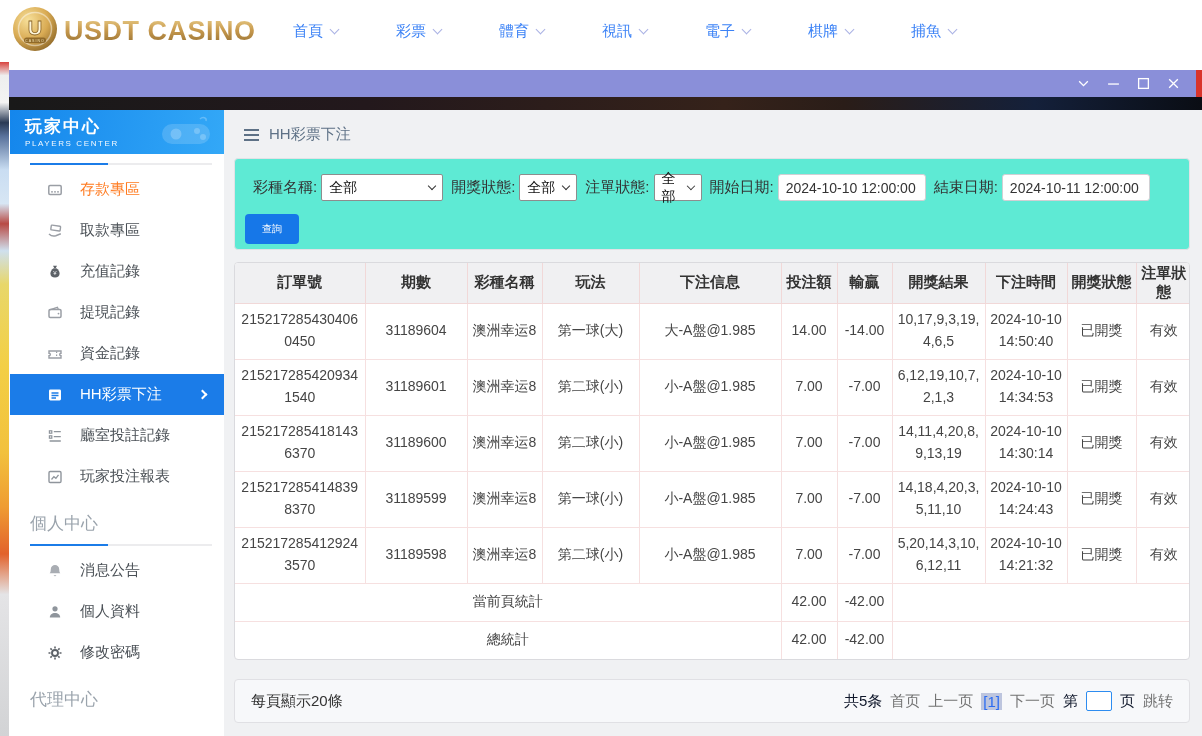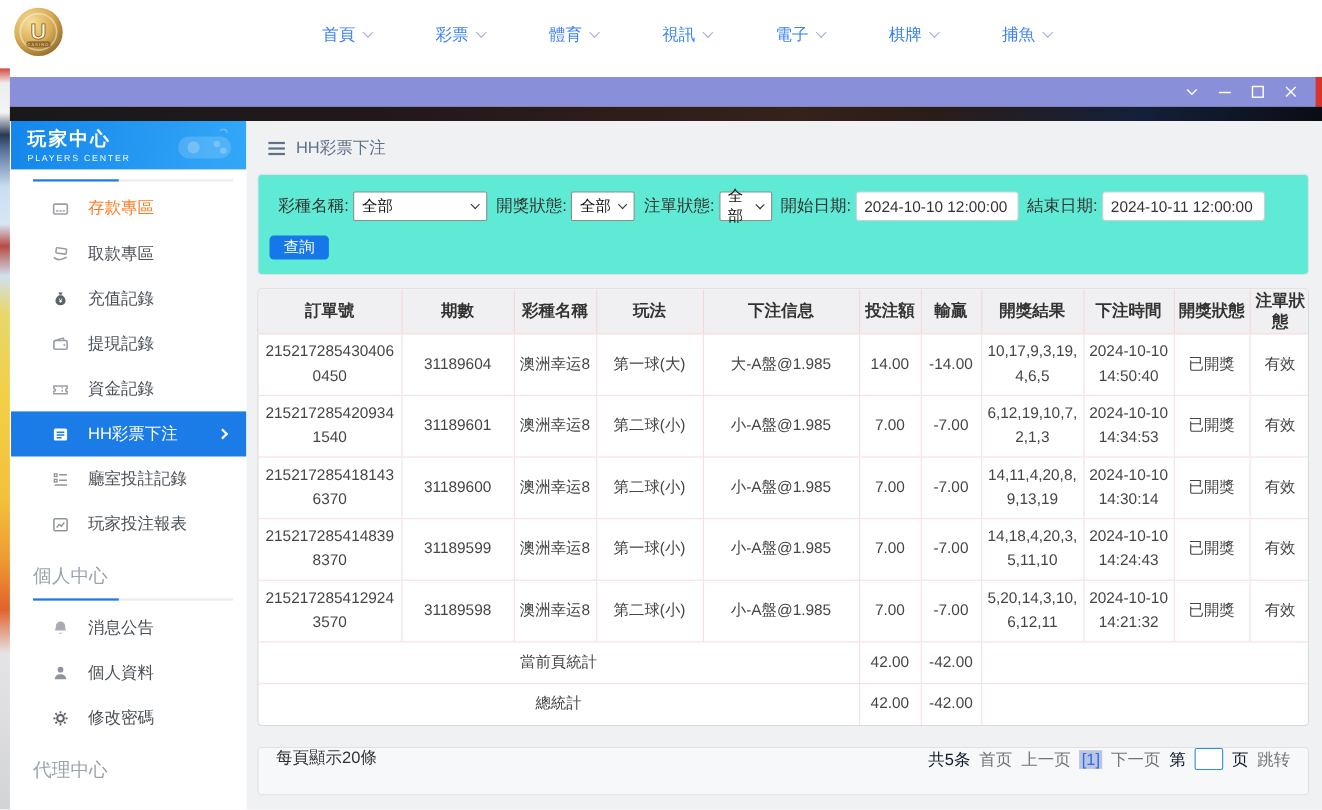--- a/index.html
+++ b/index.html
@@ -46,33 +46,33 @@
   .burger { display:flex; flex-direction:column; gap:3px; cursor:pointer; }
   .burger i { display:block; width:15px; height:2px; background:#5e7186; }
 
   .filter-card { position:absolute; left:10px; top:48px; width:956px; height:92px; background:#5eead4; border:1px solid #e2e2e6; border-radius:4px; }
   .filter-row { display:flex; align-items:center; margin:15px 0 0 10px; font-size:15px; color:#333; }
   .f-label { margin:0 4px 0 8px; }
   .fake-select { border:1px solid #8d8d8d; border-radius:2px; height:27px; display:flex; align-items:center; justify-content:space-between; padding:0 7px; font-size:14px; color:#111; background:#fff; cursor:pointer; }
   .w-lottery { width:122px; } .w-draw { width:58px; } .w-order { width:48px; }
   .sel-chev { width:6px; height:6px; border-right:1.6px solid #333; border-bottom:1.6px solid #333; transform:rotate(45deg); margin-top:-3px; }
   .date-input { border:1px solid #d0d0d4; border-radius:3px; height:27px; width:148px; font-size:14px; color:#333; padding:0 7px; display:flex; align-items:center; background:#fff; cursor:text; }
-  .search-btn { margin:13px 0 0 10px; width:54px; height:22px; background:#1677e8; color:#fff; border:none; border-radius:4px; font-size:14px; cursor:pointer; }
+  .search-btn { margin:13px 0 0 10px; width:54px; height:30px; background:#1677e8; color:#fff; border:none; border-radius:4px; font-size:10px; cursor:pointer; }
 
   .table-card { position:absolute; left:10px; top:152px; width:956px; background:#fff; border:1px solid #dadade; border-radius:4px; overflow:hidden; }
   table { width:100%; border-collapse:collapse; table-layout:fixed;padding-left:48px; }
   th { height:40px; background:#f0f0f2; font-size:15px; color:#333; font-weight:bold; border-left:1px solid #f1d8d8; border-bottom:1px solid #f1d8d8; padding:0 2px; }
   th:first-child { border-left:none; }
   td { border-left:1px solid #f6e0e0; border-top:1px solid #f6e0e0; text-align:center; padding:2px 3px; font-size:14px; color:#454545; line-height:1.55; }
   td:first-child { border-left:none; }
   tbody tr.data-row { height:56px; }
   tbody tr.summary { height:38px; }
   td.break { word-break:break-all; }
 
-  .footer-card { position:absolute; left:10px; top:569px; width:956px; height:44px; background:#f7f8fa; border:1px solid #e0e0e4; border-radius:4px; display:flex; align-items:flex-start; justify-content:space-between; padding:0 16px; font-size:15px; color:#333; }
+  .footer-card { position:absolute; left:10px; top:569px; width:956px; height:44px; background:#f7f8fa; border:1px solid #e0e0e4; border-radius:4px; display:flex; align-items:center; justify-content:space-between; padding:0 16px; font-size:15px; color:#333; }
   .pager { display:flex; align-items:center; gap:8px; }
   .pg-link { color:#737373; cursor:pointer; }
   .pg-current { color:#2a6bf2; background:#bdc5de; padding:0 2px; cursor:pointer; }
   .pg-text { color:#0f172a; }
   .jump-input { width:26px; height:20px; border:1px solid #2d8cf0; border-radius:2px; background:#fff; font-size:13px; text-align:center; }
 </style>
 </head>
 <body>
 
 <div class="top-header">
@@ -86,20 +86,21 @@
               <stop offset="100%" stop-color="#8a6426"></stop>
           </radialGradient>
         </defs>
         <circle cx="23" cy="23" r="22" fill="url(#gold)"></circle>
         <circle cx="23" cy="23" r="16.5" fill="none" stroke="#ffffff" stroke-opacity="0.45" stroke-width="1.5"></circle>
         <text x="23" y="29" text-anchor="middle" font-size="20" font-weight="bold" fill="#fdf6dc" stroke="#8a6426" stroke-width="0.8">U</text>
         <rect x="12" y="31.5" width="22" height="5.5" rx="2.7" fill="#8a6426" opacity="0.9"></rect>
         <text x="23" y="35.8" text-anchor="middle" font-size="3.6" fill="#f3e2b0" letter-spacing="1">CASINO</text>
       </svg>
     </span>
+    <span class="brand-text">USDT CASINO</span>
   </div>
   <nav class="top-nav">
       <div class="nav-item">
         <span>首頁</span>
         <span class="chev"></span>
       </div>
       <div class="nav-item">
         <span>彩票</span>
         <span class="chev"></span>
       </div>

